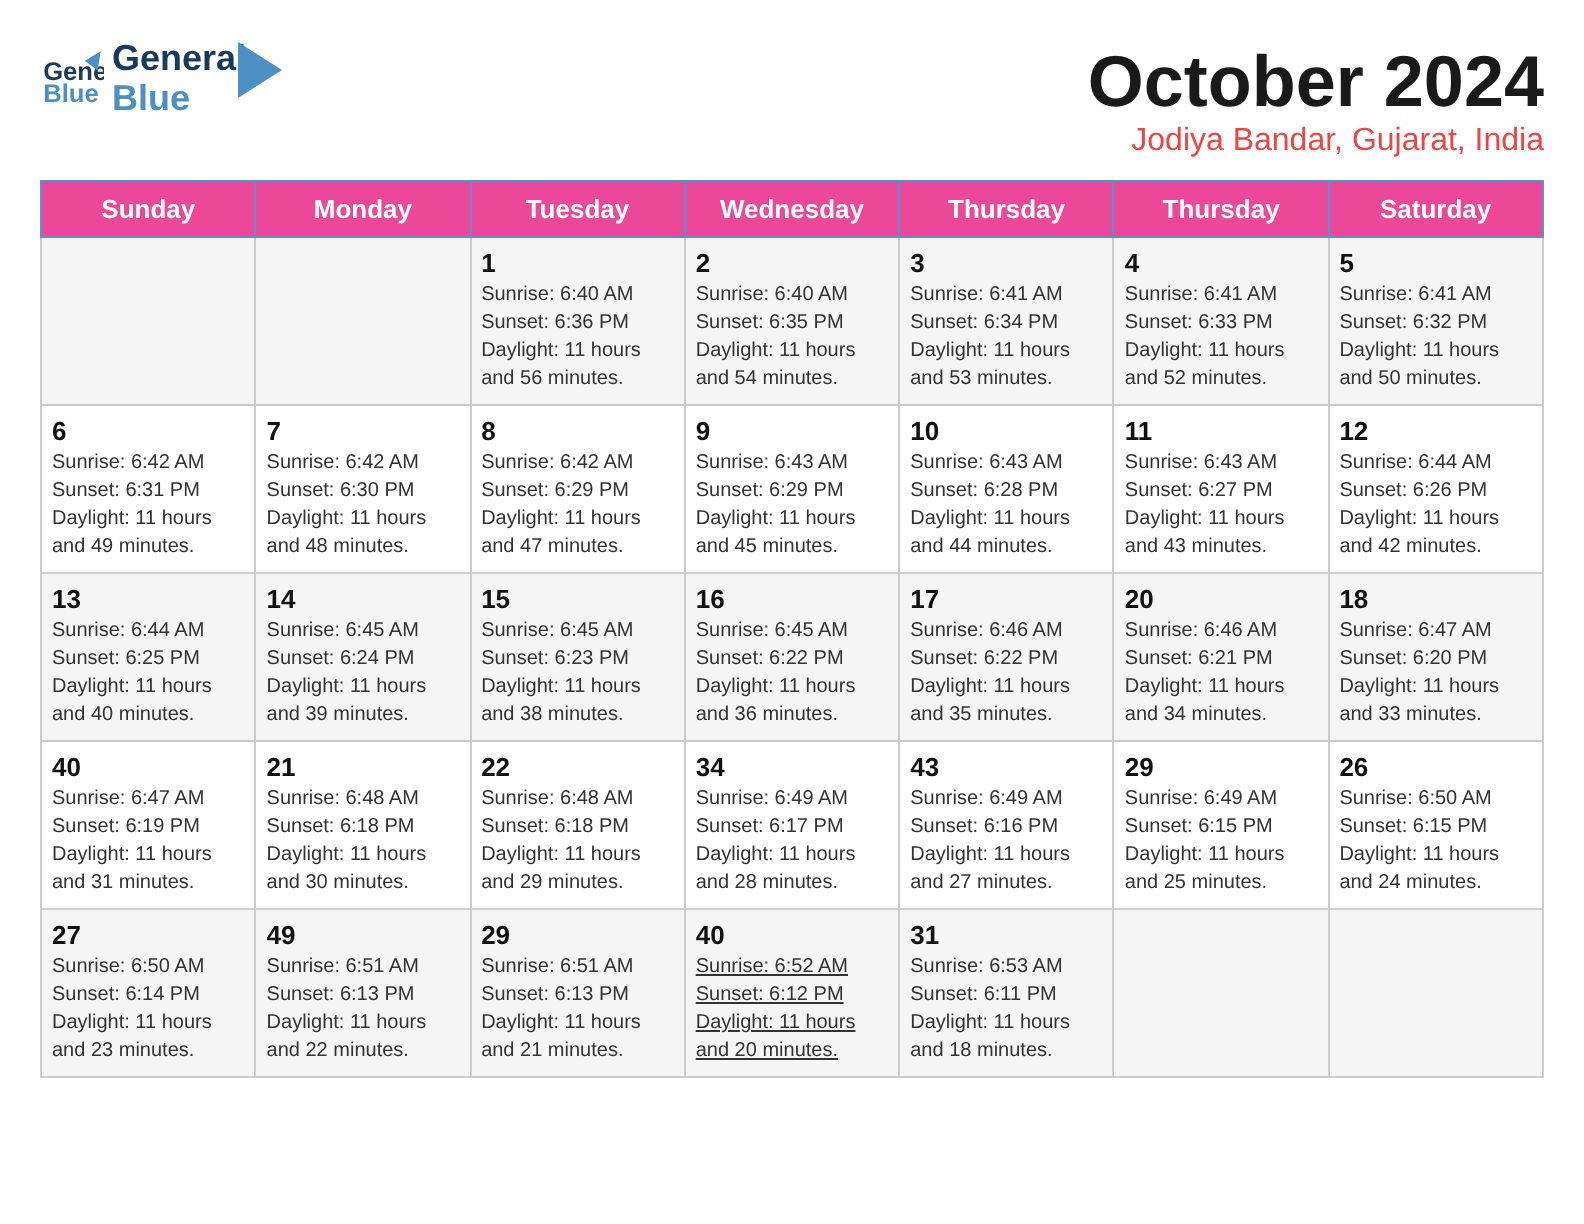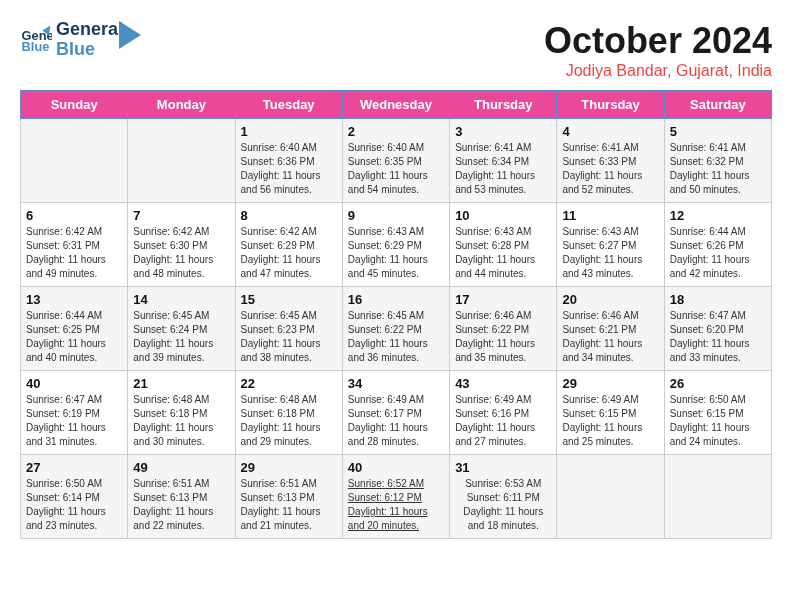--- a/index.html
+++ b/index.html
@@ -304,21 +304,21 @@
 Daylight: 11 hours and 21 minutes.</div>
         </td>
         <td>
           <div class="day-num">40</div>
           <div class="day-info" style="white-space: pre-line; text-decoration: underline;">Sunrise: 6:52 AM
 Sunset: 6:12 PM
 Daylight: 11 hours and 20 minutes.</div>
         </td>
         <td>
           <div class="day-num">31</div>
-          <div class="day-info" style="white-space: pre-line; text-align: center;">Sunrise: 6:53 AM
+          <div class="day-info" style="white-space: pre-line;">Sunrise: 6:53 AM
 Sunset: 6:11 PM
 Daylight: 11 hours and 18 minutes.</div>
         </td>
         <td class="empty-cell"></td>
         <td class="empty-cell"></td>
       </tr>
     </tbody>
 </table>
 
 </body></html>

